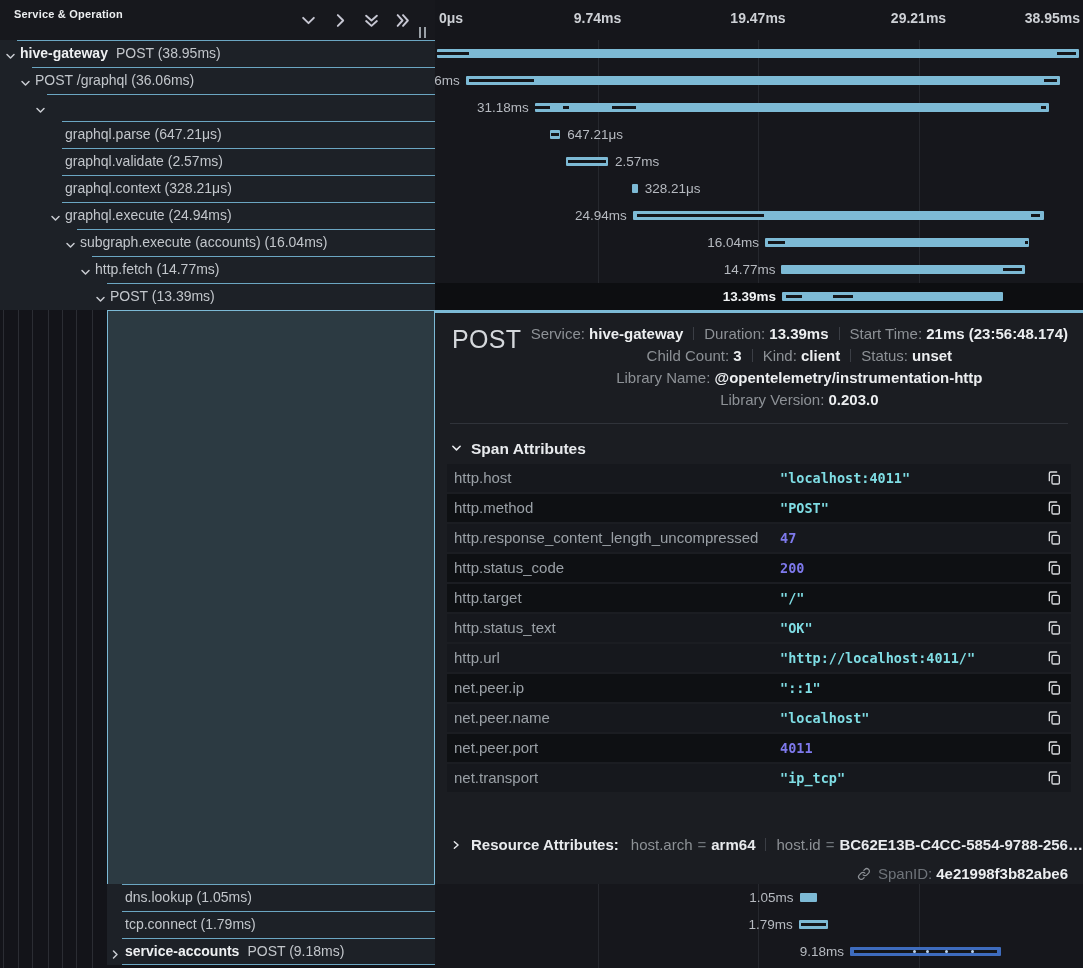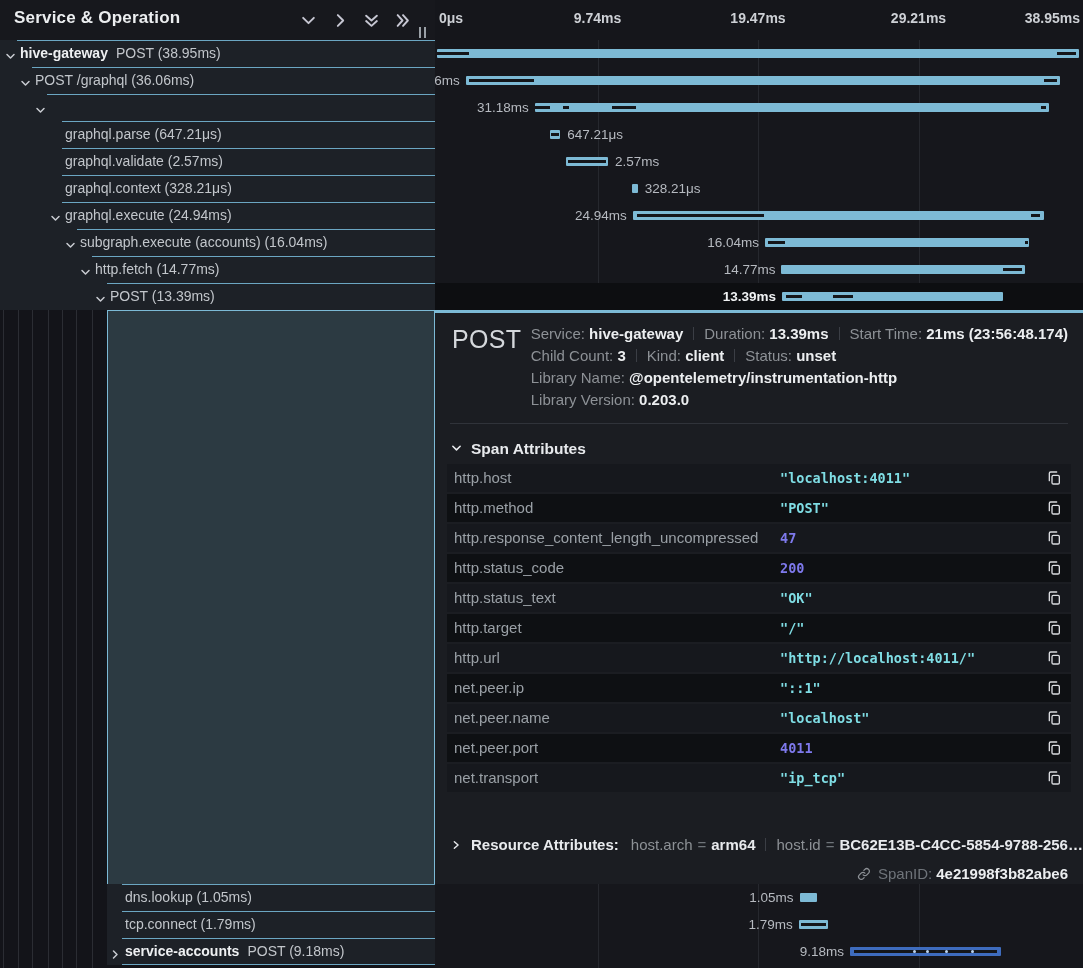--- a/index.html
+++ b/index.html
@@ -3,21 +3,21 @@
 <meta charset="utf-8">
 <style>
   * { margin:0; padding:0; box-sizing:border-box; }
   html,body { width:1083px; height:968px; overflow:hidden; background:#131419;
               font-family:"Liberation Sans", sans-serif; }
   #app { position:relative; width:1083px; height:968px; background:#131419; }
 
   
   #left-panel { position:absolute; left:0; top:0; width:435px; height:968px; overflow:hidden; }
   #left-header { position:absolute; left:0; top:0; width:435px; height:40px; background:#17181d; z-index:6; }
-  #left-header .title { position:absolute; left:14px; top:8px; font-size:17px; font-weight:bold; color:#eceef0; letter-spacing:.2px; }
+  #left-header .title { position:absolute; left:14px; top:8px; font-size:11px; font-weight:bold; color:#eceef0; letter-spacing:.2px; }
   .hdr-icon { position:absolute; top:13px; width:15px; height:15px; cursor:pointer; }
   #resize-handle { position:absolute; right:6px; top:24px; width:10px; height:12px; z-index:7; cursor:col-resize; }
   #resize-handle i { display:inline-block; width:2px; height:11px; background:#9aa0a6; margin-right:3px; }
 
   .guide { position:absolute; top:40px; bottom:0; width:1px; background:#2b2d33; z-index:2; }
 
   .lrow { position:absolute; height:27px; background:#1d2127; z-index:3; cursor:pointer; }
   .lrow .sep { position:absolute; top:0; height:1px; right:0; background:#6ba6c2; }
   .lrow .sep.bottom-sep { top:auto; bottom:0; }
   .lrow .chev { position:absolute; top:8px; width:11px; height:11px; }
@@ -40,21 +40,21 @@
   .bar.blue { background:#3e6cbe; }
   .mark { position:absolute; top:12px; height:3px; background:#14161a; z-index:3; }
   .dot  { position:absolute; top:12px; width:3px; height:3px; background:#bcd3ee; border-radius:50%; z-index:4; }
   .bar-label { position:absolute; top:0; line-height:27px; font-size:13.5px; color:#b6bac0; white-space:nowrap; z-index:3; }
   .bar-label.bold { font-weight:bold; color:#f0f2f4; }
 
   
   #detail { position:absolute; left:0; top:310px; width:648px; height:574px; background:#1b1d22;
             border-top:3px solid #7cbad6; z-index:5; }
   #detail-title { position:absolute; left:17px; top:12px; font-size:25px; color:#d5d8dc; letter-spacing:.3px; }
-  #meta { position:absolute; right:15px; top:10px; text-align:left; }
+  #meta { position:absolute; right:15px; top:10px; text-align:center; }
   .meta-line { height:22px; line-height:22px; font-size:15px; white-space:nowrap; }
   .meta-label { color:#8d9196; }
   .meta-value { color:#eceef0; font-weight:bold; }
   .pipe { display:inline-block; width:1px; height:13px; background:#3b3e45; margin:0 10px; vertical-align:-1px; }
   #meta-divider { position:absolute; left:15px; right:15px; top:110px; height:1px; background:#30333a; }
 
   #attr-header { position:absolute; left:16px; top:127px; font-size:15.5px; font-weight:bold; color:#e8eaed; }
   #attr-header svg { margin-right:9px; vertical-align:0px; }
   #attr-table { position:absolute; left:12px; top:151px; width:624px; }
   .attr-row { position:relative; height:28px; margin-bottom:2px; }
@@ -329,31 +329,31 @@
               </svg></span>
           </div>
           <div class="attr-row odd">
             <div class="attr-key">http.status_code</div>
             <div class="attr-val number">200</div>
             <span class="copy-btn"><svg viewBox="0 0 24 24" width="16" height="16" fill="none" stroke="#dadce0" stroke-width="2" stroke-linecap="round" stroke-linejoin="round">
                 <rect x="9" y="8" width="11" height="13" rx="2"></rect>
                 <path d="M5 16V5a2 2 0 0 1 2-2h9"></path>
               </svg></span>
           </div>
-          <div class="attr-row even">
-            <div class="attr-key">http.status_text</div>
-            <div class="attr-val string">"OK"</div>
-            <span class="copy-btn"><svg viewBox="0 0 24 24" width="16" height="16" fill="none" stroke="#dadce0" stroke-width="2" stroke-linecap="round" stroke-linejoin="round">
-                <rect x="9" y="8" width="11" height="13" rx="2"></rect>
-                <path d="M5 16V5a2 2 0 0 1 2-2h9"></path>
-              </svg></span>
-          </div>
           <div class="attr-row odd">
             <div class="attr-key">http.target</div>
             <div class="attr-val string">"/"</div>
+            <span class="copy-btn"><svg viewBox="0 0 24 24" width="16" height="16" fill="none" stroke="#dadce0" stroke-width="2" stroke-linecap="round" stroke-linejoin="round">
+                <rect x="9" y="8" width="11" height="13" rx="2"></rect>
+                <path d="M5 16V5a2 2 0 0 1 2-2h9"></path>
+              </svg></span>
+          </div>
+          <div class="attr-row even">
+            <div class="attr-key">http.status_text</div>
+            <div class="attr-val string">"OK"</div>
             <span class="copy-btn"><svg viewBox="0 0 24 24" width="16" height="16" fill="none" stroke="#dadce0" stroke-width="2" stroke-linecap="round" stroke-linejoin="round">
                 <rect x="9" y="8" width="11" height="13" rx="2"></rect>
                 <path d="M5 16V5a2 2 0 0 1 2-2h9"></path>
               </svg></span>
           </div>
           <div class="attr-row even">
             <div class="attr-key">http.url</div>
             <div class="attr-val string">"http://localhost:4011/"</div>
             <span class="copy-btn"><svg viewBox="0 0 24 24" width="16" height="16" fill="none" stroke="#dadce0" stroke-width="2" stroke-linecap="round" stroke-linejoin="round">
                 <rect x="9" y="8" width="11" height="13" rx="2"></rect>

